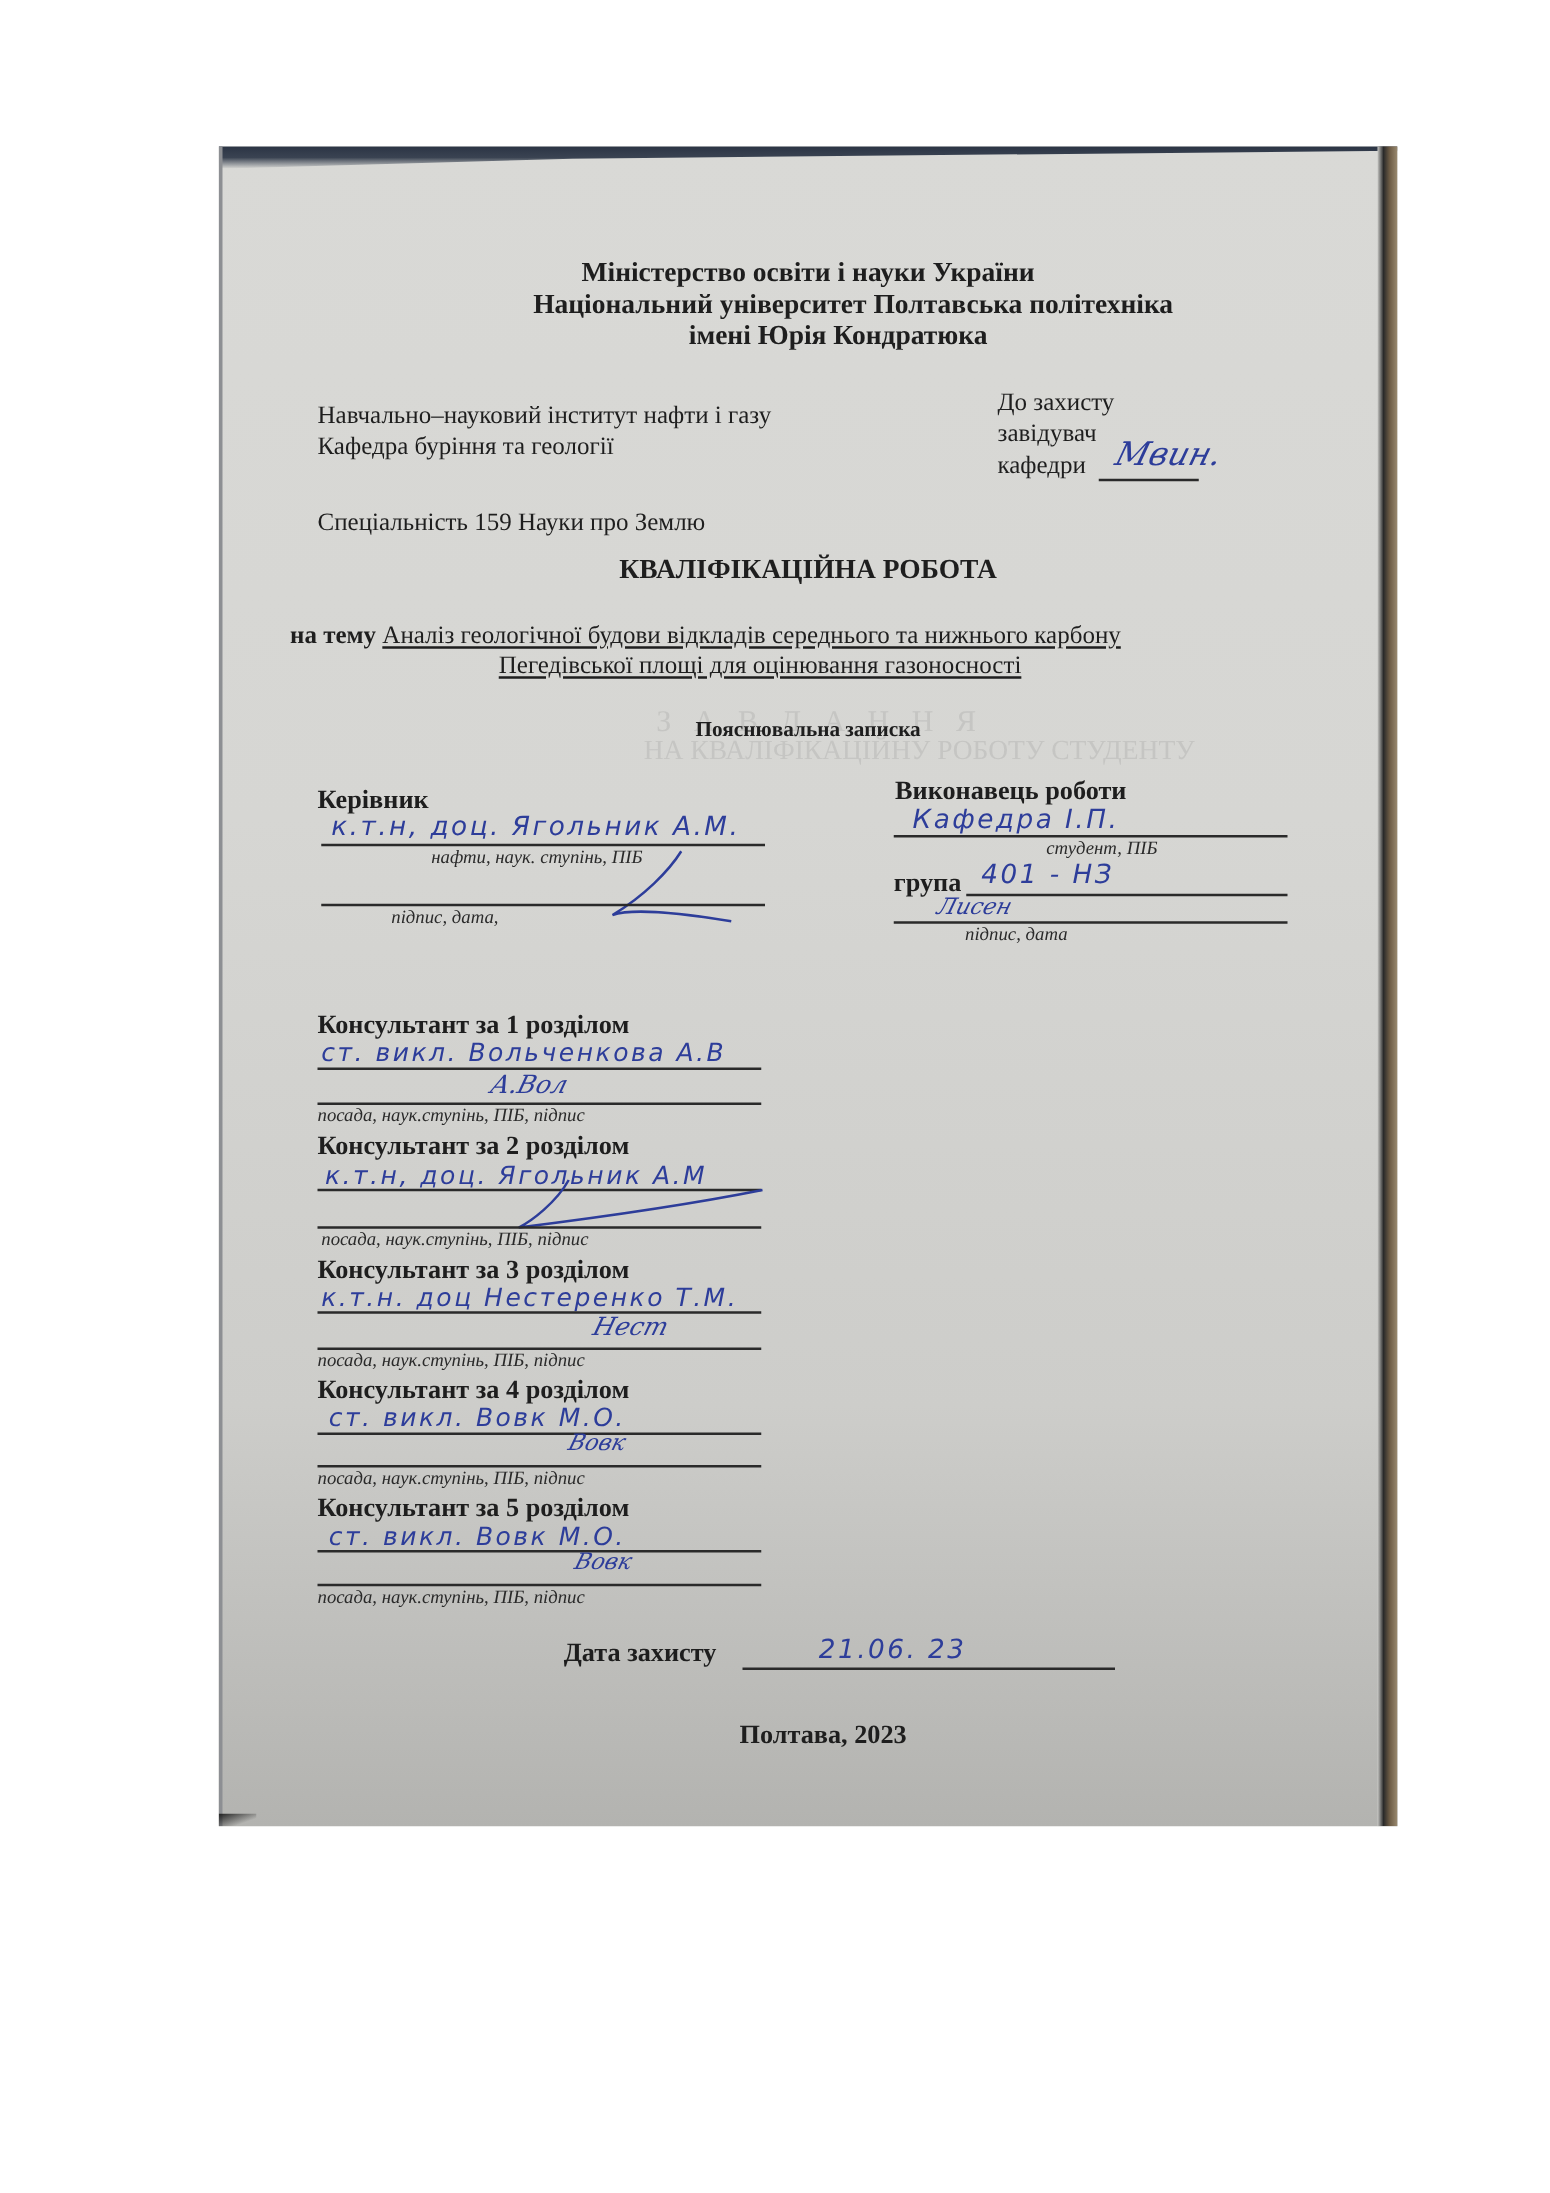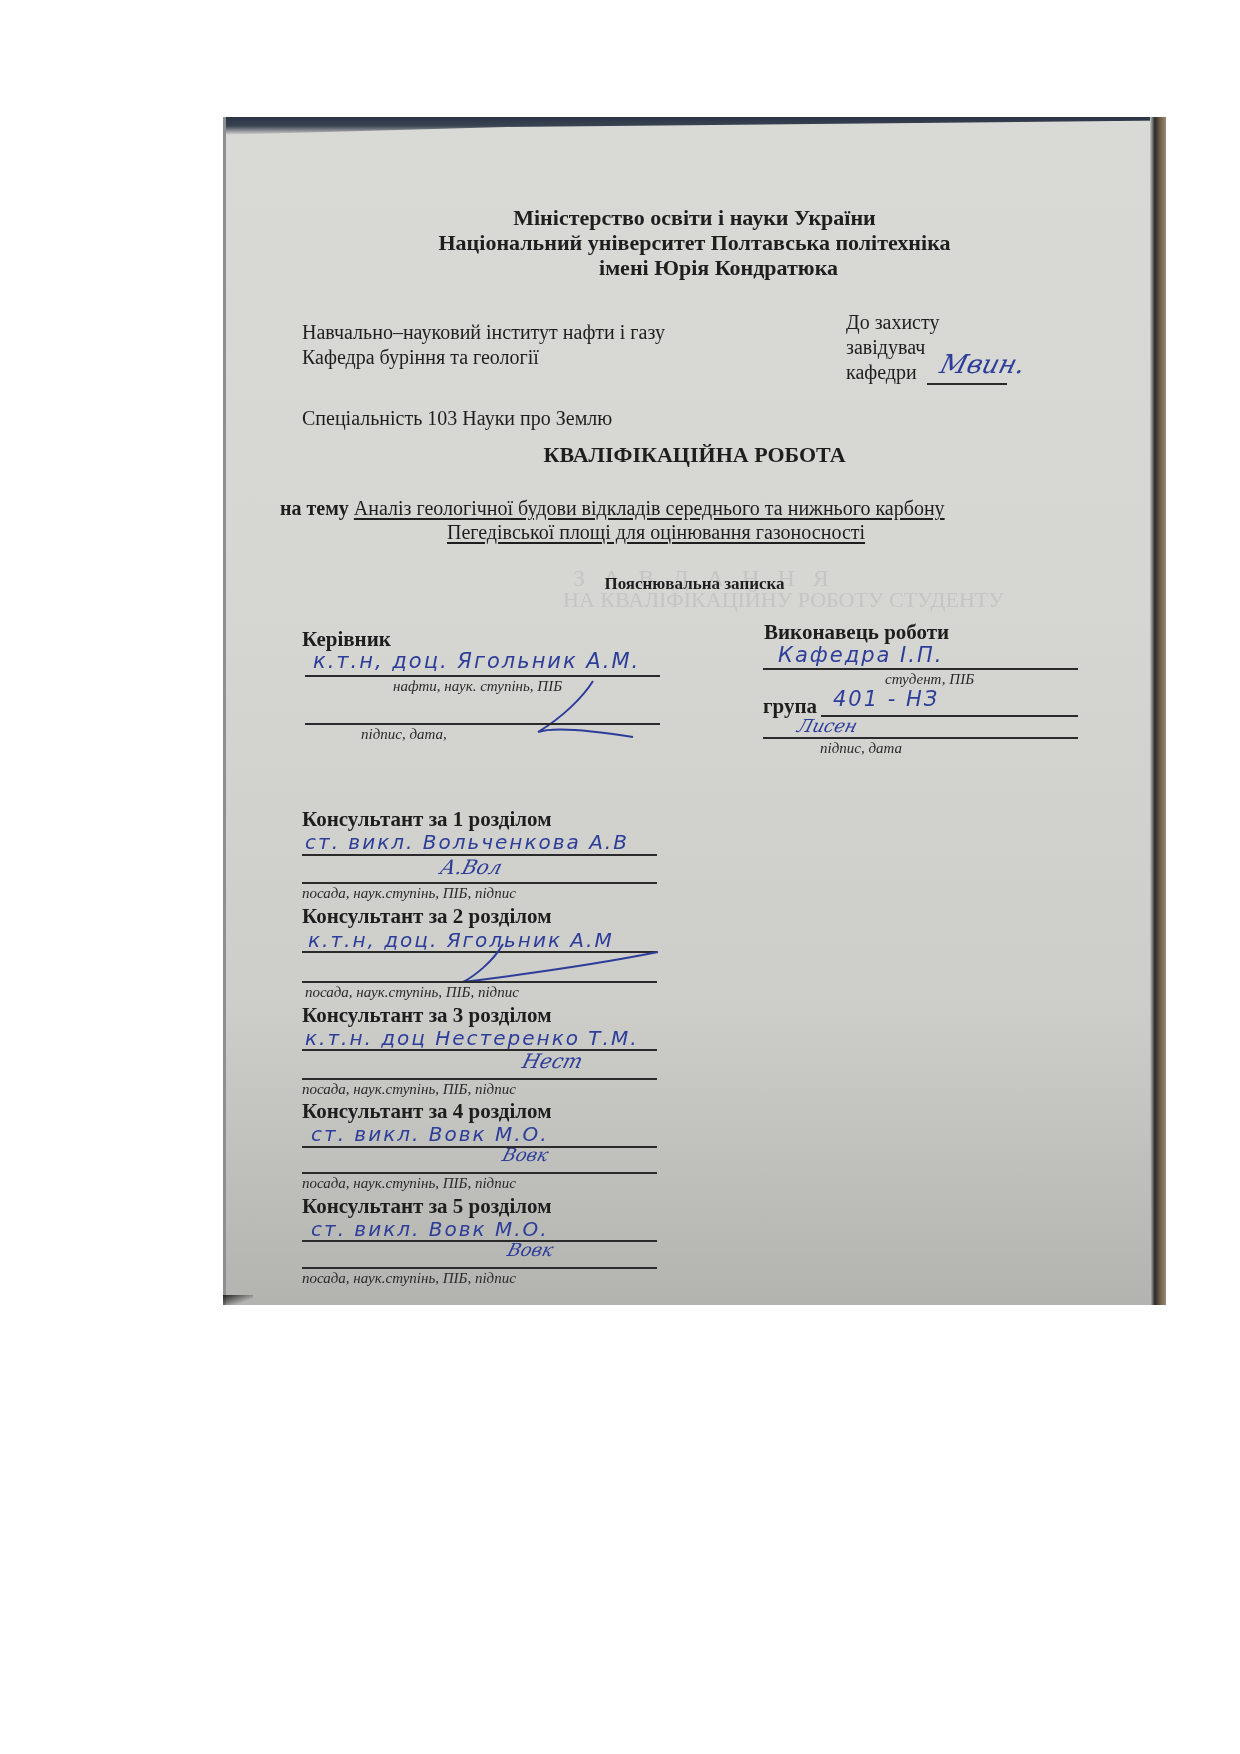--- a/index.html
+++ b/index.html
@@ -7,24 +7,23 @@
       width: 1240px; height: 1754px;
       background: #ffffff;
       position: relative;
       overflow: hidden;
       font-family: "Liberation Serif", "DejaVu Serif", serif;
       color: #1e1e1e;
     }
     .photo {
       position: absolute;
       left: 175px; top: 117px;
-      width: 943px; height: 1188px;
+      width: 943px; height: 1344px;
       background: linear-gradient(180deg, #d9d9d6 0%, #d6d6d3 40%, #cdcdca 75%, #b3b3b0 100%);
       overflow: hidden;
-      margin-left: 48px;
     }
     .photo-top-shadow {
       position: absolute; left: 0; top: 0; width: 100%; height: 18px;
       background: linear-gradient(180deg, #2b3444 0%, #3a4352 50%, rgba(200,200,196,0) 100%);
       clip-path: polygon(0 0, 100% 0, 100% 20%, 30% 55%, 0 100%);
     }
     .photo-right-edge {
       position: absolute; right: 0; top: 0; width: 16px; height: 100%;
       background: linear-gradient(90deg, #c7c7c4 0%, #2a2a2a 30%, #6b5a44 60%, #9a8a70 100%);
     }
@@ -63,26 +62,26 @@
 </head>
 <body>
 
 <div class="photo">
   <div class="photo-top-shadow"></div>
   <div class="photo-left-edge"></div>
   <div class="photo-right-edge"></div>
   <div class="photo-bottom-corner"></div>
 
   <div class="abs hdr" style="top:88px;">Міністерство освіти і науки України</div>
-  <div class="abs hdr" style="top:113px;">Національний університет Полтавська політехніка</div>
+  <div class="abs hdr" style="top:113px;padding-left:36px;">Національний університет Полтавська політехніка</div>
   <div class="abs hdr" style="top:138px;padding-left:24px;">імені Юрія Кондратюка</div>
 
   <div class="abs plain" style="left:79px; top:204px;">Навчально–науковий інститут нафти і газу</div>
   <div class="abs plain" style="left:79px; top:229px;text-align:center;">Кафедра буріння та геології</div>
-  <div class="abs plain" style="left:79px; top:290px;">Спеціальність 103 Науки про Землю</div>
+  <div class="abs plain" style="left:79px; top:290px;">Спеціальність 159 Науки про Землю</div>
 
   <div class="abs plain" style="left:623px; top:194px;">До захисту</div>
   <div class="abs plain" style="left:623px; top:219px;">завідувач</div>
   <div class="abs plain" style="left:623px; top:244px;">кафедри</div>
   <div class="line" style="left:704px; top:266px; width:80px;"></div>
   <div class="abs sig" style="left:718px; top:232px; font-size:26px;">Мвин.</div>
 
   <div class="abs ghost" style="left:350px; top:448px; font-size:24px; letter-spacing:6px;">З А В Д А Н Н Я</div>
   <div class="abs ghost" style="left:340px; top:470px; font-size:22px;">НА КВАЛІФІКАЦІЙНУ РОБОТУ СТУДЕНТУ</div>
 

